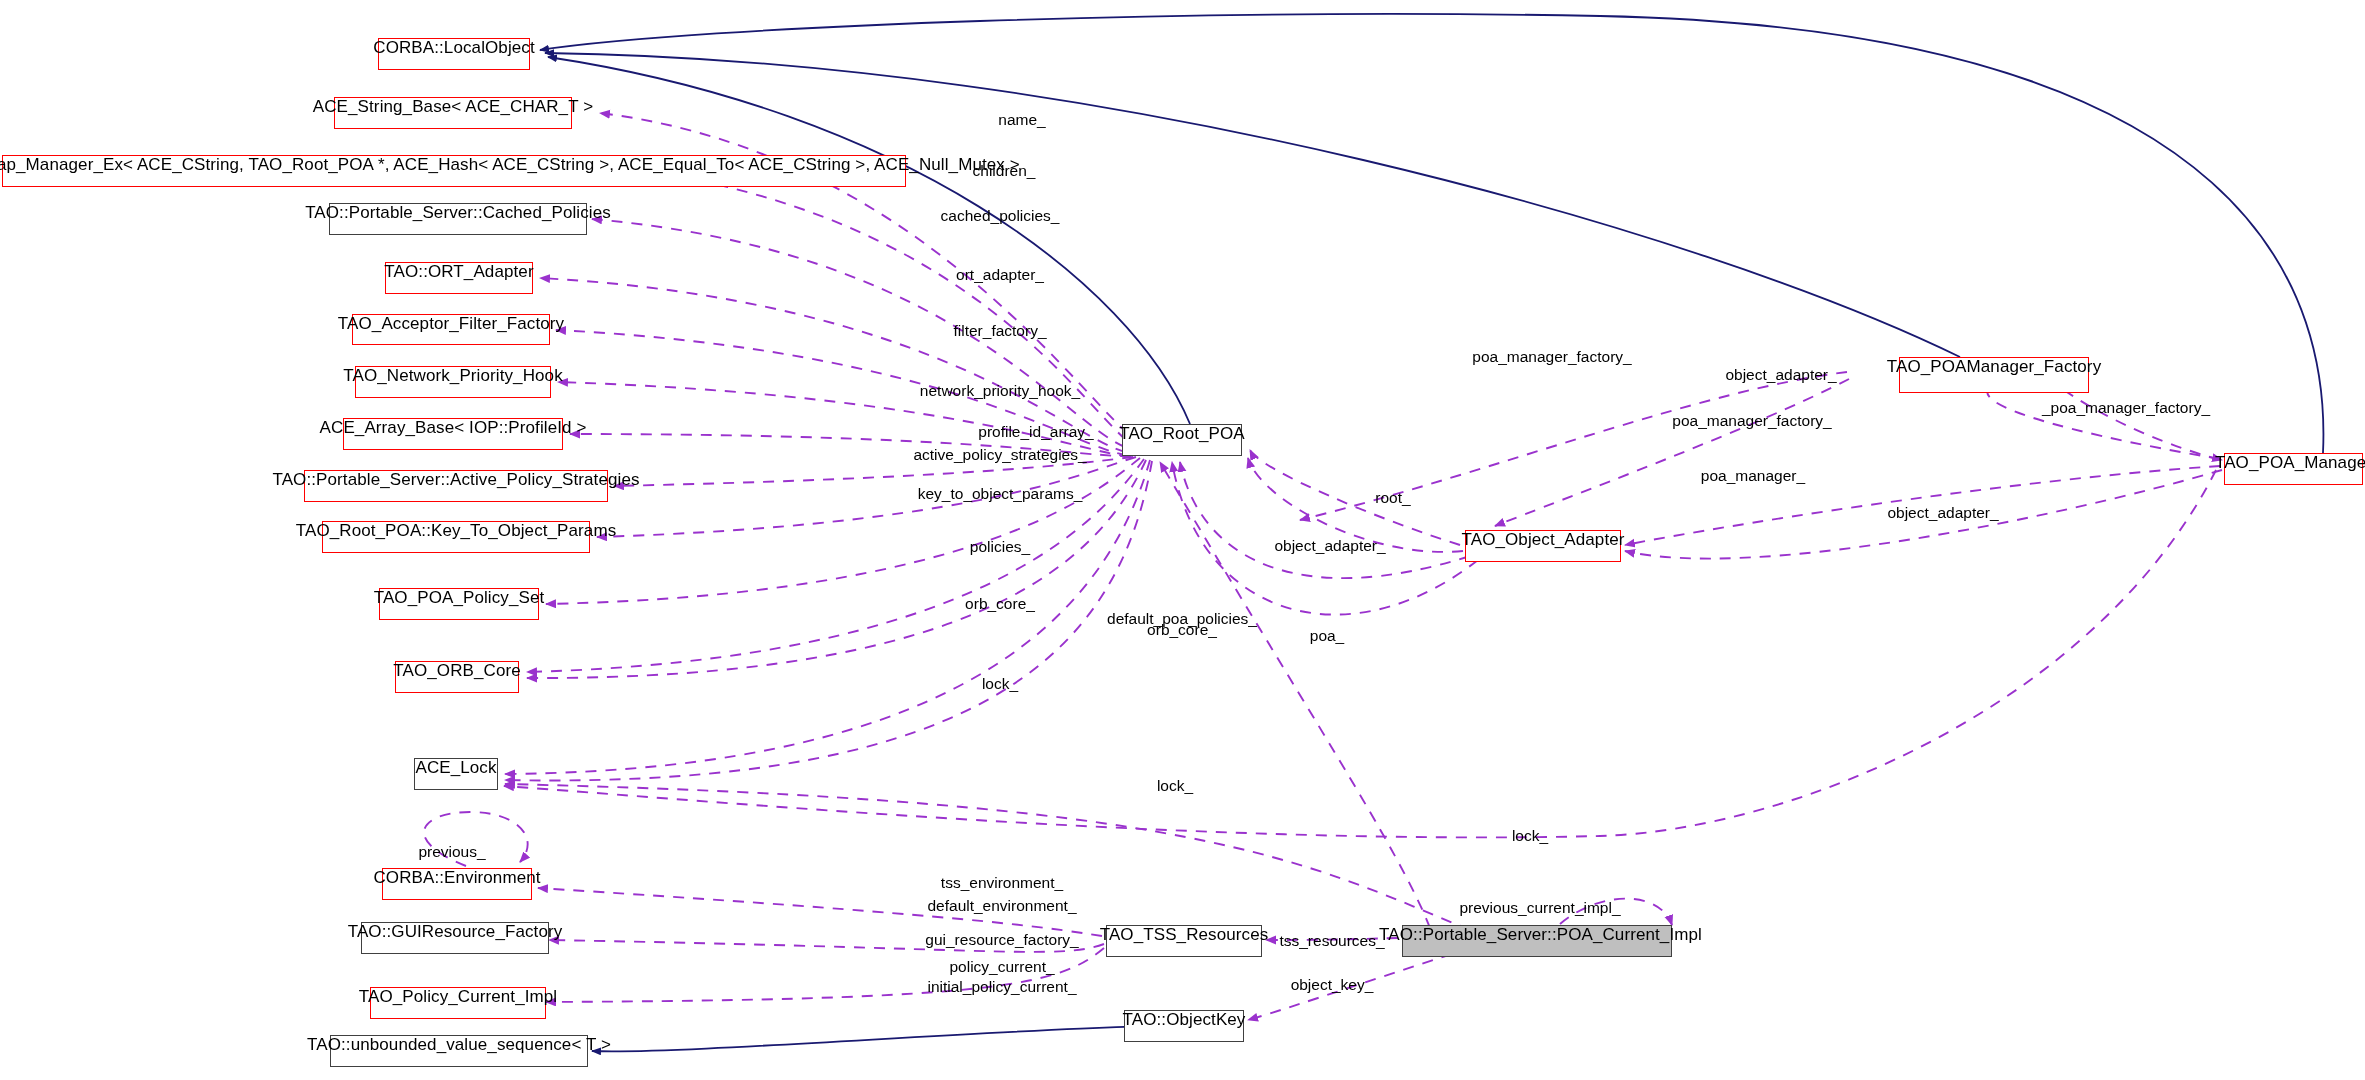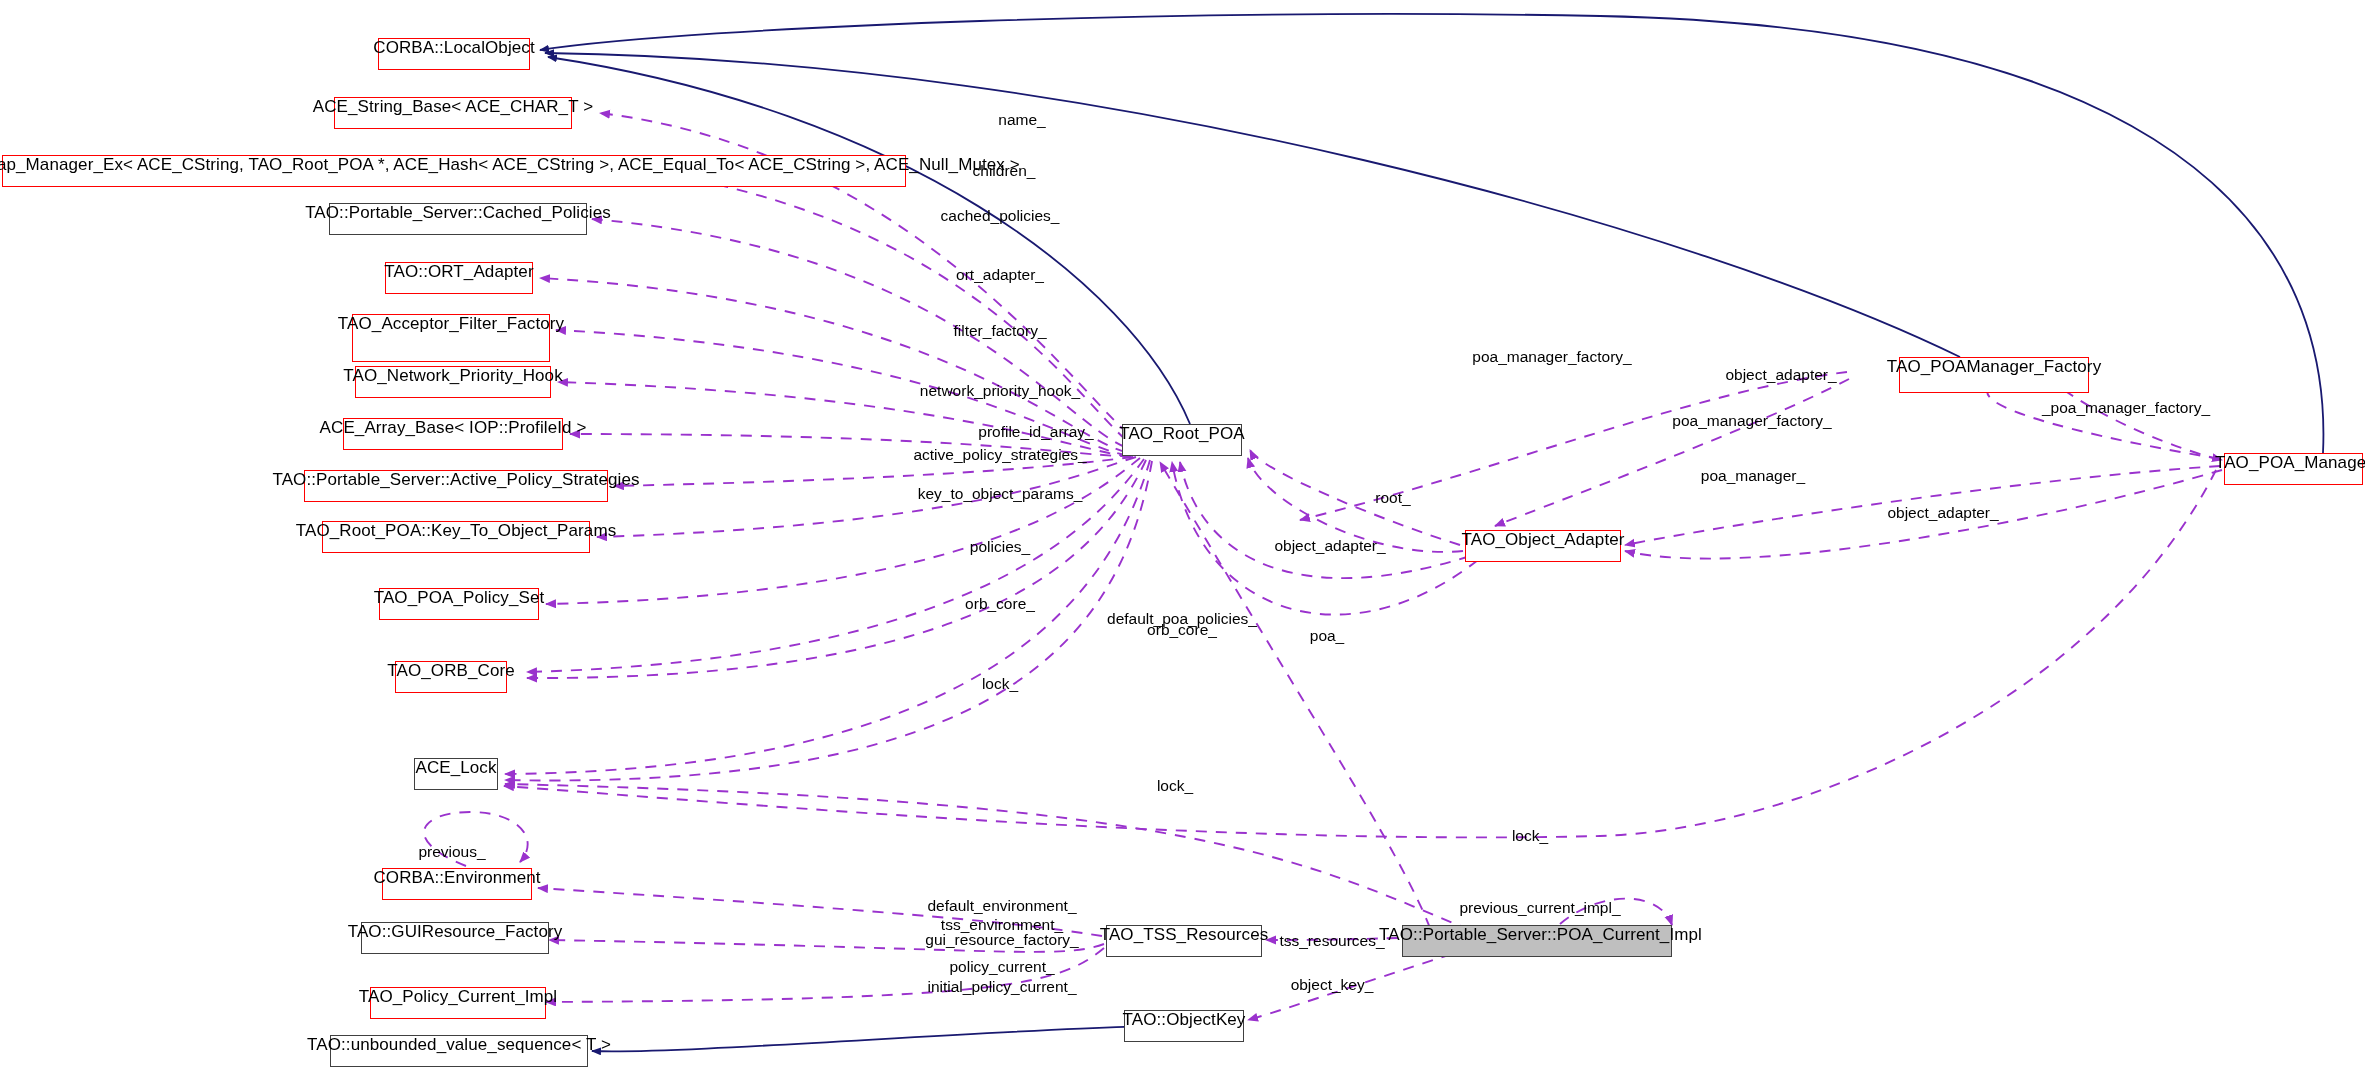--- a/index.html
+++ b/index.html
@@ -114,39 +114,39 @@
       </div>
       <div class="node red" style="left: 2px; top: 155px; width: 904px; height: 32px;">
         <span>ACE_Hash_Map_Manager_Ex&lt; ACE_CString, TAO_Root_POA *, ACE_Hash&lt; ACE_CString &gt;, ACE_Equal_To&lt; ACE_CString &gt;, ACE_Null_Mutex &gt;</span>
       </div>
       <div class="node black" style="left: 329px; top: 203px; width: 258px; height: 32px;">
         <span>TAO::Portable_Server::Cached_Policies</span>
       </div>
       <div class="node red" style="left: 385px; top: 262px; width: 148px; height: 32px;">
         <span>TAO::ORT_Adapter</span>
       </div>
-      <div class="node red" style="left: 352px; top: 314px; width: 198px; height: 48px;">
+      <div class="node red" style="left: 352px; top: 314px; width: 198px; height: 31px;">
         <span>TAO_Acceptor_Filter_Factory</span>
       </div>
       <div class="node red" style="left: 355px; top: 366px; width: 196px; height: 32px;">
         <span>TAO_Network_Priority_Hook</span>
       </div>
       <div class="node red" style="left: 343px; top: 418px; width: 220px; height: 32px;">
         <span>ACE_Array_Base&lt; IOP::ProfileId &gt;</span>
       </div>
       <div class="node red" style="left: 304px; top: 470px; width: 304px; height: 32px;">
         <span>TAO::Portable_Server::Active_Policy_Strategies</span>
       </div>
       <div class="node red" style="left: 322px; top: 521px; width: 268px; height: 32px;">
         <span>TAO_Root_POA::Key_To_Object_Params</span>
       </div>
       <div class="node red" style="left: 379px; top: 588px; width: 160px; height: 32px;">
         <span>TAO_POA_Policy_Set</span>
       </div>
-      <div class="node red" style="left: 395px; top: 661px; width: 112px; height: 32px;">
+      <div class="node red" style="left: 395px; top: 661px; width: 124px; height: 32px;">
         <span>TAO_ORB_Core</span>
       </div>
       <div class="node black" style="left: 414px; top: 758px; width: 84px; height: 32px;">
         <span>ACE_Lock</span>
       </div>
       <div class="node red" style="left: 382px; top: 868px; width: 150px; height: 32px;">
         <span>CORBA::Environment</span>
       </div>
       <div class="node black" style="left: 361px; top: 922px; width: 188px; height: 32px;">
         <span>TAO::GUIResource_Factory</span>
@@ -192,21 +192,21 @@
       <div class="elabel" style="left: 1000px; top: 538px;">policies_</div>
       <div class="elabel" style="left: 1000px; top: 595px;">orb_core_</div>
       <div class="elabel" style="left: 1000px; top: 675px;">lock_</div>
       <div class="elabel" style="left: 1393px; top: 489px;">root_</div>
       <div class="elabel" style="left: 1330px; top: 537px;">object_adapter_</div>
       <div class="elabel" style="left: 1182px; top: 578px; margin-top: 32px;">default_poa_policies_</div>
       <div class="elabel" style="left: 1182px; top: 621px;">orb_core_</div>
       <div class="elabel" style="left: 1327px; top: 627px;">poa_</div>
       <div class="elabel" style="left: 1175px; top: 777px;">lock_</div>
       <div class="elabel" style="left: 1530px; top: 827px;">lock_</div>
-      <div class="elabel" style="left: 1002px; top: 916px;">tss_environment_</div>
+      <div class="elabel" style="left: 1002px; top: 874px;">tss_environment_</div>
       <div class="elabel" style="left: 1002px; top: 897px;">default_environment_</div>
       <div class="elabel" style="left: 1002px; top: 931px;">gui_resource_factory_</div>
       <div class="elabel" style="left: 1002px; top: 958px;">policy_current_</div>
       <div class="elabel" style="left: 1002px; top: 978px;">initial_policy_current_</div>
       <div class="elabel" style="left: 1332px; top: 932px;">tss_resources_</div>
       <div class="elabel" style="left: 1332px; top: 976px;">object_key_</div>
       <div class="elabel" style="left: 1540px; top: 899px;">previous_current_impl_</div>
       <div class="elabel" style="left: 452px; top: 843px;">previous_</div>
       <div class="elabel" style="left: 1552px; top: 348px;">poa_manager_factory_</div>
       <div class="elabel" style="left: 1781px; top: 366px;">object_adapter_</div>

